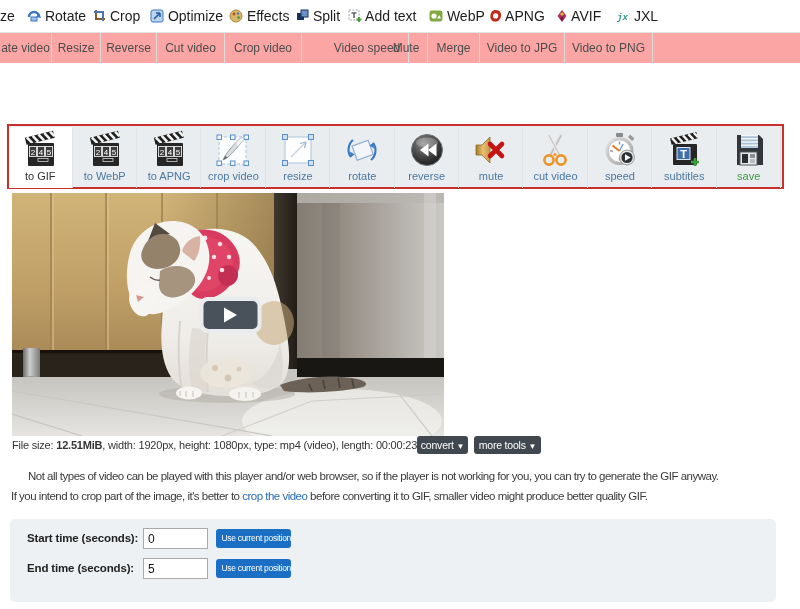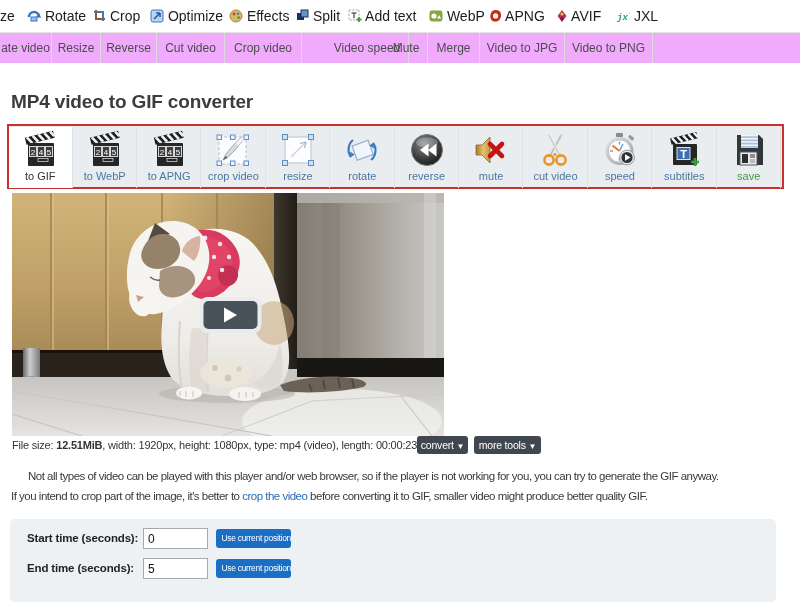--- a/index.html
+++ b/index.html
@@ -3,21 +3,21 @@
 <meta charset="utf-8">
 <style>
 html,body{margin:0;padding:0;background:#fff;}
 body{font-family:"Liberation Sans",sans-serif;}
 #page{position:relative;width:800px;height:609px;overflow:hidden;background:#fff;}
 
 #menu{position:absolute;left:0;top:0;width:800px;height:32px;background:#fff;}
 .mi{position:absolute;top:0;height:32px;line-height:32px;font-size:14px;color:#1d1d1d;white-space:nowrap;}
 .mi svg{vertical-align:-2px;}
 
-#tabs{position:absolute;left:0;top:32px;width:800px;height:30px;background:#f0abfc;border-top:1px solid #e4e4e2;}
+#tabs{position:absolute;left:0;top:32px;width:800px;height:30px;background:#fca5a5;border-top:1px solid #e4e4e2;}
 .tab{position:absolute;top:0;height:30px;line-height:30px;text-align:center;font-size:12px;color:#4c4c4c;border-right:1px solid #dbdbd9;}
 
 h1{position:absolute;left:11px;top:91px;margin:0;font-size:19px;font-weight:700;color:#3c3c3c;letter-spacing:-0.15px;}
 
 #toolbar{position:absolute;left:7px;top:124px;width:773px;height:61px;background:#eaedf0;border:2px solid #c9302c;}
 .cell{position:absolute;top:1px;height:61px;width:63.6px;box-sizing:border-box;border-right:1px solid #dfe3e7;}
 .cell .lbl{position:absolute;left:0;right:0;top:43px;text-align:center;font-size:11px;color:#4a77a0;}
 .cell svg{position:absolute;left:50%;top:3px;margin-left:-19px;}
 .cell.active{background:#fff;}
 .cell.active .lbl{color:#333;}
@@ -92,21 +92,20 @@
     <div class="tab" style="left:52px;width:48px;">Resize</div>
     <div class="tab" style="left:101px;width:55px;">Reverse</div>
     <div class="tab" style="left:157px;width:67px;">Cut video</div>
     <div class="tab" style="left:225px;width:76px;">Crop video</div>
     <div class="tab" style="left:302px;width:82px;margin-left:24px;">Video speed</div>
     <div class="tab" style="left:385px;width:42px;">Mute</div>
     <div class="tab" style="left:428px;width:51px;">Merge</div>
     <div class="tab" style="left:480px;width:84px;">Video to JPG</div>
     <div class="tab" style="left:565px;width:87px;">Video to PNG</div>
   </div>
-  <h1>MP4 video to GIF converter</h1>
   <div id="toolbar">
     <div class="cell active" style="left:0px;">
       <svg width="38" height="40" viewBox="0 0 38 40">
           <g transform="rotate(-14 8 12)">
             <rect x="5" y="7" width="29" height="7" fill="#1e1e1e"></rect>
             <path d="M7 7 l4 7 M13 7 l4 7 M19 7 l4 7 M25 7 l4 7 M31 7 l3 5.5" stroke="#f2f2f2" stroke-width="2.6"></path>
           </g>
           <rect x="7" y="13" width="26" height="23" rx="1" fill="#262626"></rect>
           <rect x="8.5" y="16.5" width="7" height="10" fill="#3c3c3c" stroke="#e8e8e8" stroke-width="0.9"></rect>
           <rect x="16.5" y="16.5" width="7" height="10" fill="#3c3c3c" stroke="#e8e8e8" stroke-width="0.9"></rect>

